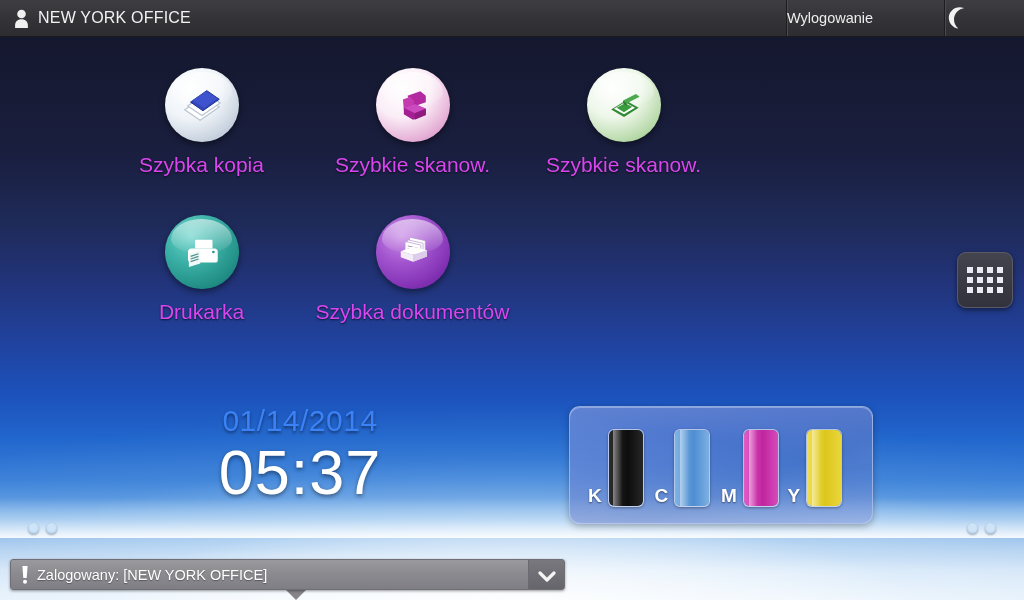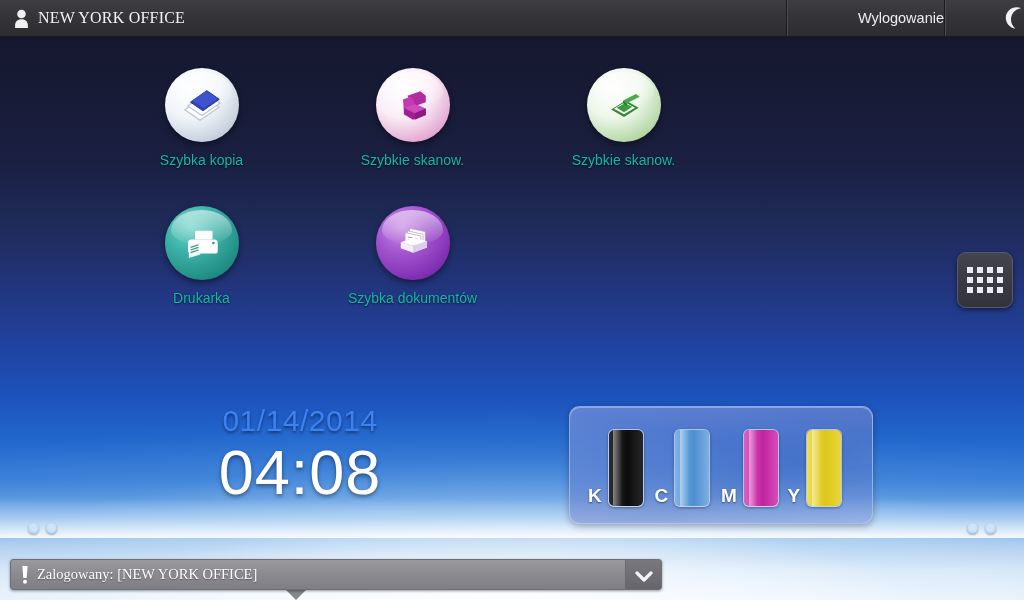--- a/index.html
+++ b/index.html
@@ -62,24 +62,24 @@
     display: flex; align-items: stretch;
     border-bottom: 1px solid #1a1a1e;
     z-index: 20;
   }
   #hdr-user {
     display: flex; align-items: center; gap: 9px;
     padding: 0 14px; flex: 1 1 auto;
   }
   .person-icon { width: 15px; height: 19px; display: block; }
   #hdr-user-name {
-    color: #f2f2f2; font-size: 16px; letter-spacing: 0.2px; white-space: nowrap; font-family: Liberation Serif, serif;
+    color: #f2f2f2; font-size: 16px; letter-spacing: 0.2px; white-space: nowrap;
   }
   .hdr-btn {
-    display: flex; align-items: center; justify-content: flex-end;
+    display: flex; align-items: center; justify-content: flex-start;
     border-left: 1px solid #1d1d21;
     box-shadow: inset 1px 0 0 #4a4a50;
     color: #ededed; font-size: 14.5px;
     flex: 0 0 auto;
   }
   #hdr-logout { width: 158px; }
   #hdr-sleep  { width: 80px; }
   .moon-icon { width: 22px; height: 24px; display: block; }
 
   
@@ -104,22 +104,22 @@
   .app-disc::after {
     content: "";
     position: absolute; left: 9%; top: 5%; width: 82%; height: 46%;
     border-radius: 50% 50% 45% 45% / 60% 60% 40% 40%;
     background: linear-gradient(180deg, rgba(255,255,255,0.55), rgba(255,255,255,0.04));
     pointer-events: none;
   }
   .app-disc svg { position: relative; z-index: 2; display: block; }
   .app-label {
     margin-top: 9px;
-    color: #14b8a6;
-    font-size: 14px;
+    color: #d946ef;
+    font-size: 21px;
     text-align: center;
     line-height: 1.35;
     text-shadow: 0 1px 2px rgba(0,0,0,0.7);
     white-space: pre-line;
   }
 
   
   #drawer-btn {
     position: absolute; top: 252px; right: 11px;
     width: 56px; height: 56px; border-radius: 9px;
@@ -214,28 +214,27 @@
   .page-dots span {
     width: 11px; height: 11px; border-radius: 50%;
     background: #cfe4f8;
     box-shadow: 0 1px 2px rgba(0,0,0,0.3), inset 0 -1px 2px rgba(120,160,200,0.5);
     display: block;
   }
 
   
   #statusbar {
     position: absolute; left: 10px; bottom: 10px;
-    width: 652px; height: 31px;
+    width: 555px; height: 31px;
     background: linear-gradient(180deg, #9a9a9e 0%, #8b8b90 45%, #7e7e84 100%);
     border: 1px solid #6e6e74;
     border-radius: 3px;
     display: flex; align-items: stretch;
     box-shadow: 0 1px 3px rgba(0,0,0,0.4);
     z-index: 15;
-    font-family: Liberation Serif, serif;
   }
   #status-main {
     flex: 1 1 auto;
     display: flex; align-items: center; gap: 8px;
     padding: 0 10px;
     overflow: hidden;
   }
   .alert-icon { width: 8px; height: 18px; display: block; flex: 0 0 auto; }
   #status-text {
     color: #ffffff; font-size: 14.5px; white-space: nowrap;
@@ -390,21 +389,21 @@
         <i></i>
       <i></i>
         <i></i>
         <i></i>
         <i></i>
     </div>
   </div>
 
   <div id="clock">
     <div id="clock-date">01/14/2014</div>
-    <div id="clock-time">04:08</div>
+    <div id="clock-time">05:37</div>
   </div>
 
   <div id="toner">
 
     <div class="toner-item">
       <span class="toner-letter">K</span>
       <span class="toner-bar">
         <span class="toner-fill" style="height:100%;background:linear-gradient(90deg,#2c2c2c,#0d0d0d 55%,#262626);"></span>
       </span>
     </div>

